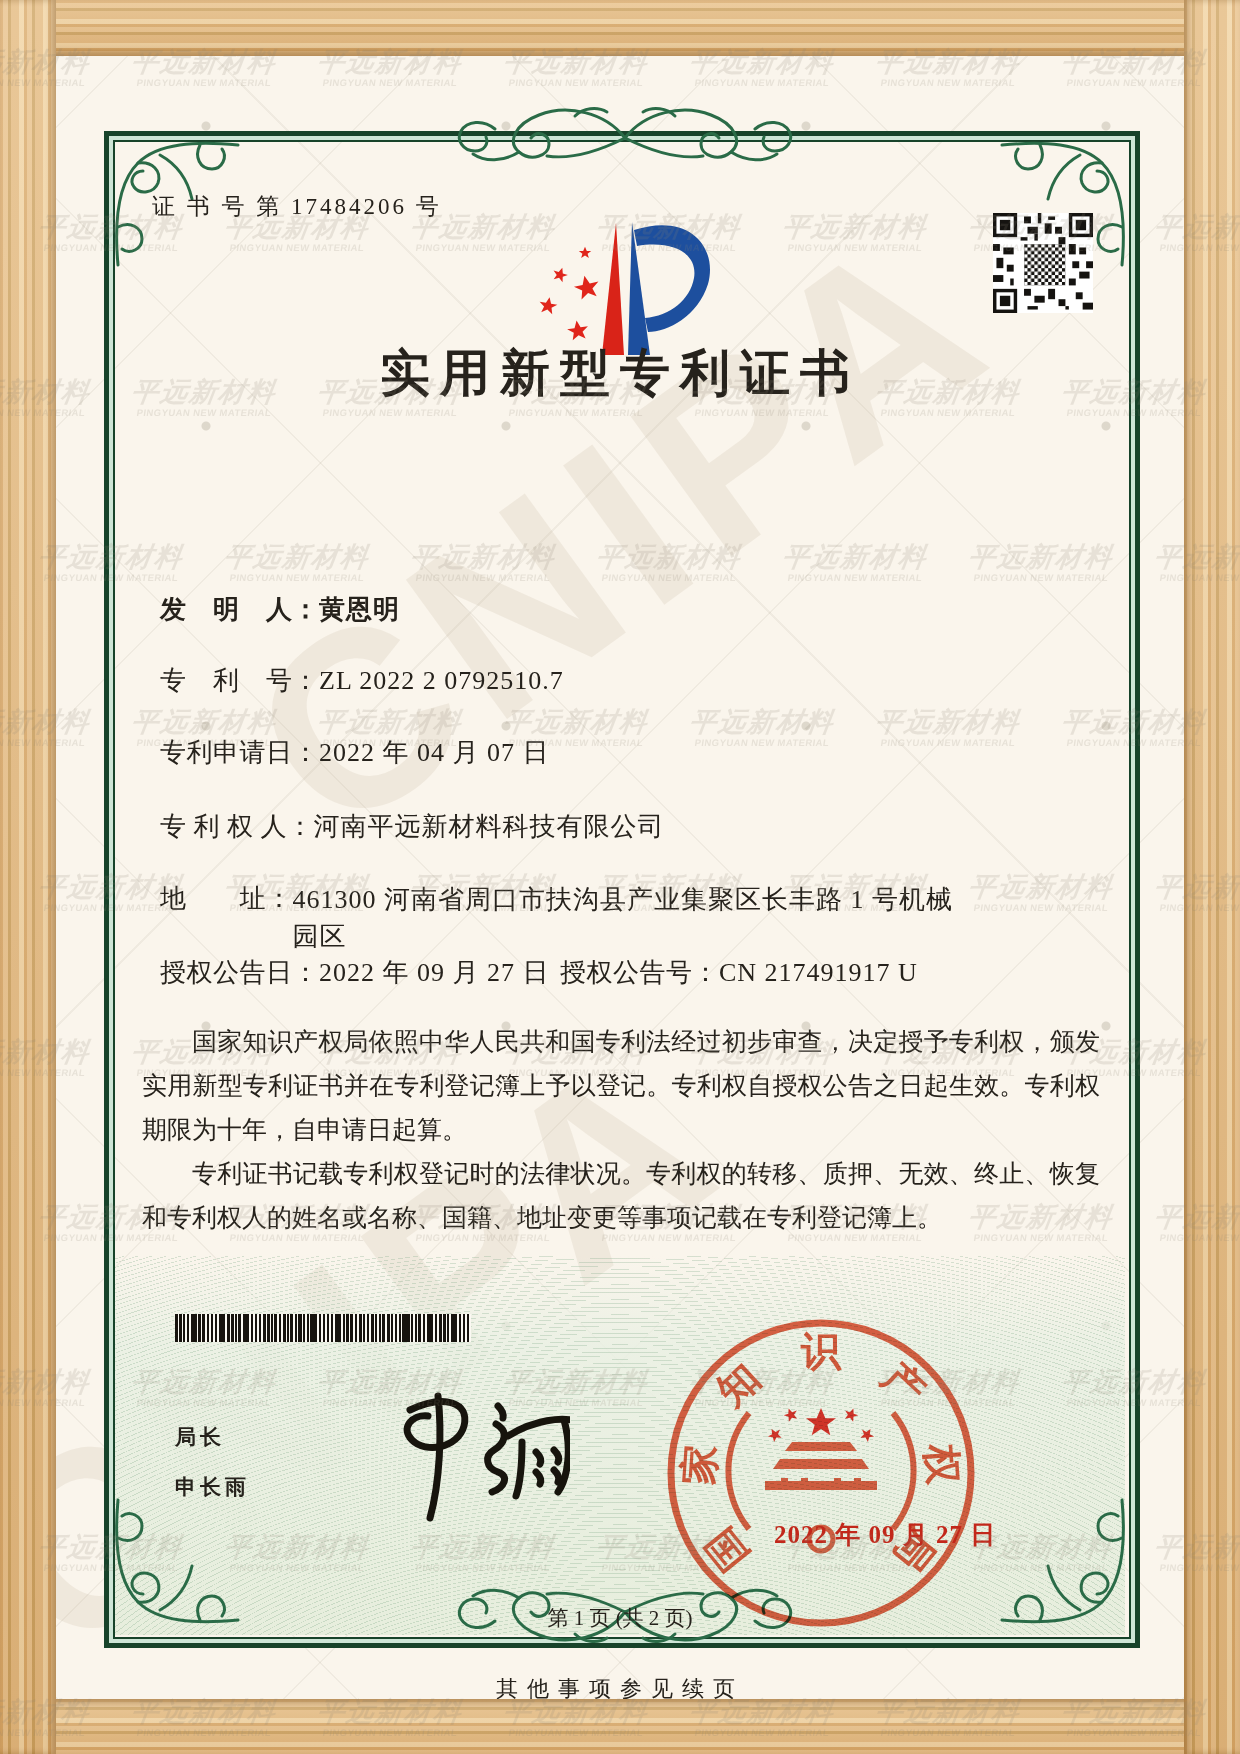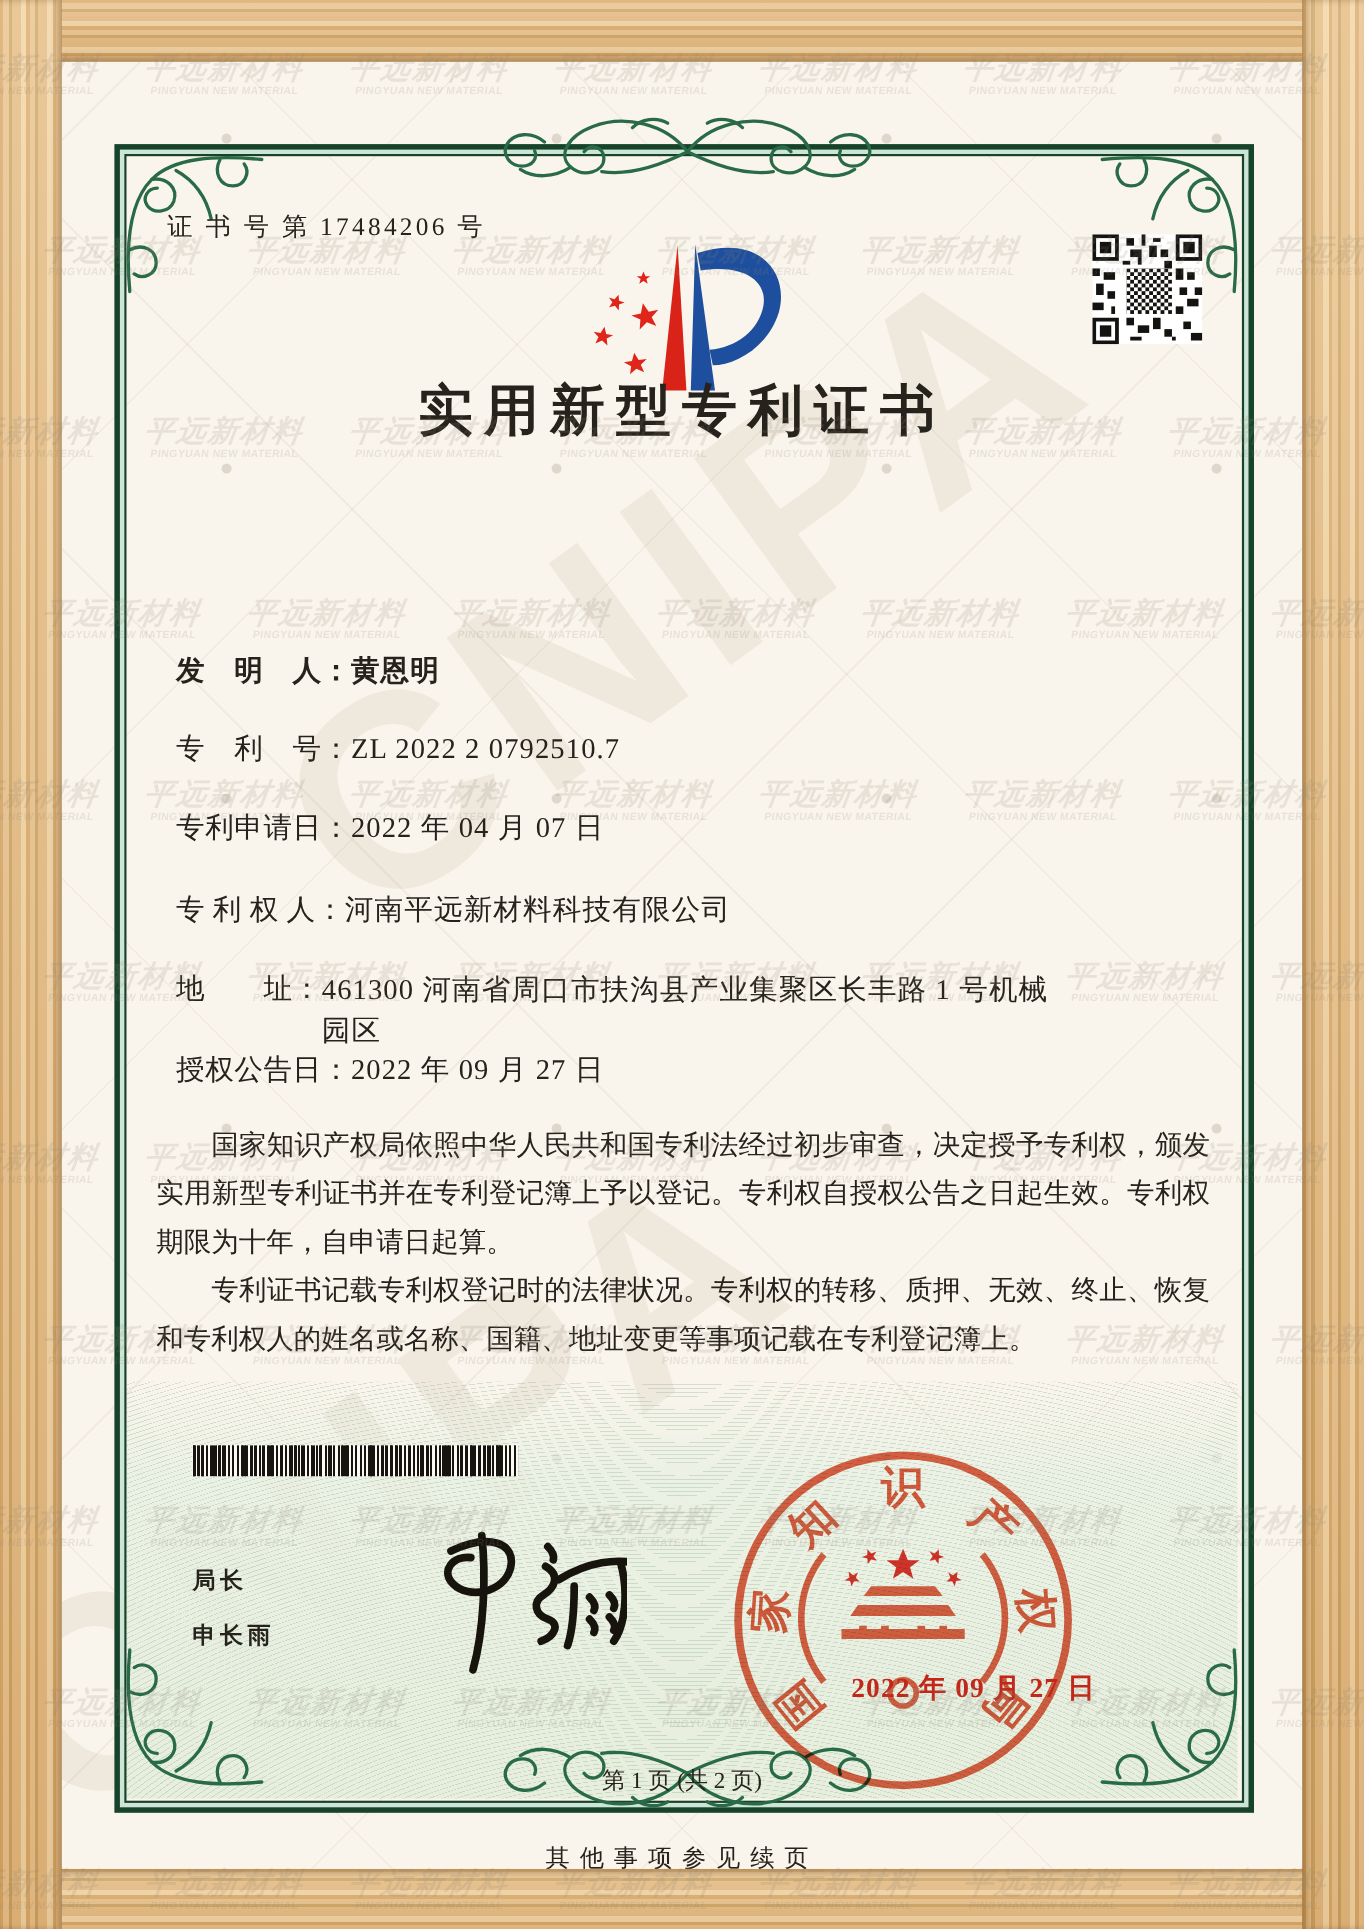--- a/index.html
+++ b/index.html
@@ -187,20 +187,21 @@
 
     <div class="abs title">实用新型专利证书</div>
 
     <div class="abs row" style="top:536px;font-weight:bold;"><span class="flabel">发　明　人：</span><span class="fvalue">黄恩明</span></div>
     <div class="abs row" style="top:607px;"><span class="flabel">专　利　号：</span><span class="fvalue">ZL 2022 2 0792510.7</span></div>
     <div class="abs row" style="top:679px;"><span class="flabel">专利申请日：</span><span class="fvalue">2022 年 04 月 07 日</span></div>
     <div class="abs row" style="top:753px;"><span class="flabel">专 利 权 人：</span><span class="fvalue">河南平远新材料科技有限公司</span></div>
     <div class="abs row" style="top:825px;"><span class="flabel">地　　址：</span><span class="fvalue addr-val">461300 河南省周口市扶沟县产业集聚区长丰路 1 号机械园区</span></div>
     <div class="abs row" style="top:899px;width:958px;">
       <span>授权公告日：</span><span class="fvalue">2022 年 09 月 27 日</span>
+      <span class="grant2"><span>授权公告号：</span><span class="fvalue">CN 217491917 U</span></span>
     </div>
 
     <div class="abs paras">
       <p>国家知识产权局依照中华人民共和国专利法经过初步审查，决定授予专利权，颁发实用新型专利证书并在专利登记簿上予以登记。专利权自授权公告之日起生效。专利权期限为十年，自申请日起算。</p>
       <p>专利证书记载专利权登记时的法律状况。专利权的转移、质押、无效、终止、恢复和专利权人的姓名或名称、国籍、地址变更等事项记载在专利登记簿上。</p>
     </div>
 
     <div class="abs barcode"></div>
 
     <div class="abs chief" style="top:1367px;">局长</div>

